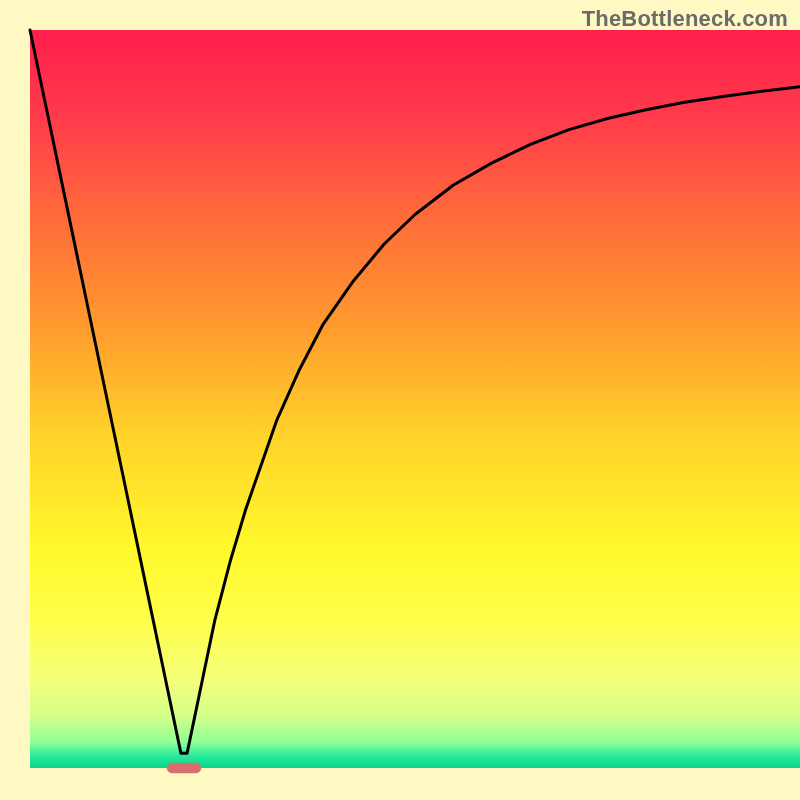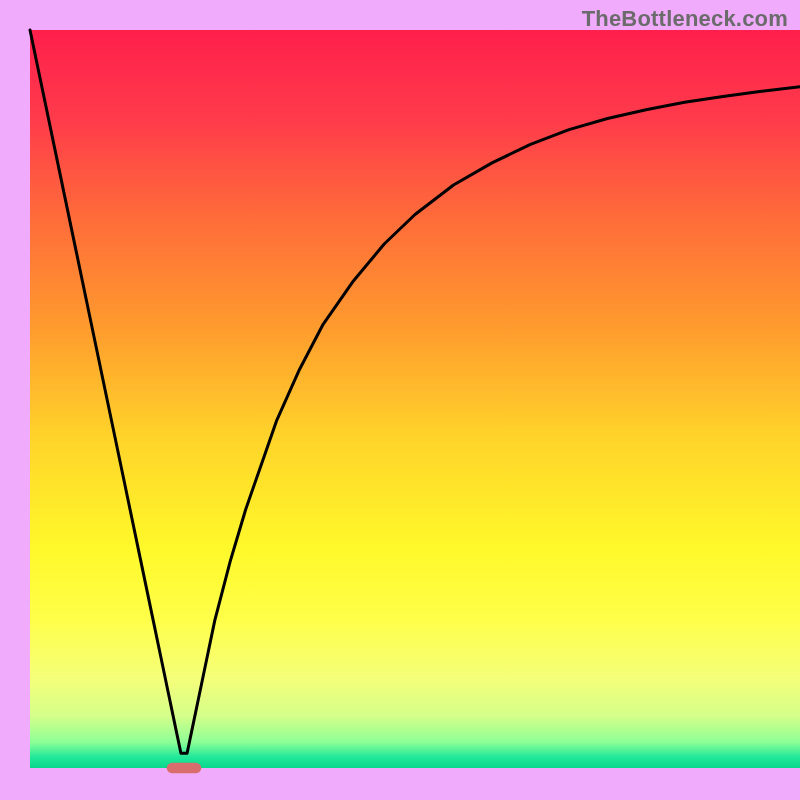--- a/index.html
+++ b/index.html
@@ -3,21 +3,21 @@
 <meta charset="utf-8">
 <style>
   * { margin: 0; padding: 0; box-sizing: border-box; }
   html, body { width: 800px; height: 800px; overflow: hidden; }
   body { background: #000; font-family: Arial, Helvetica, sans-serif; }
 
   .frame {
     position: absolute;
     top: 0; left: 0;
     width: 800px; height: 800px;
-    background: #f0abfc;
+    background: #fef9c3;
     padding-left: 40px;
   }
 
   .watermark {
     position: absolute;
     top: 6px;
     right: 12px;
     font-size: 22px;
     font-weight: 600;
     color: #6b6b6b;

